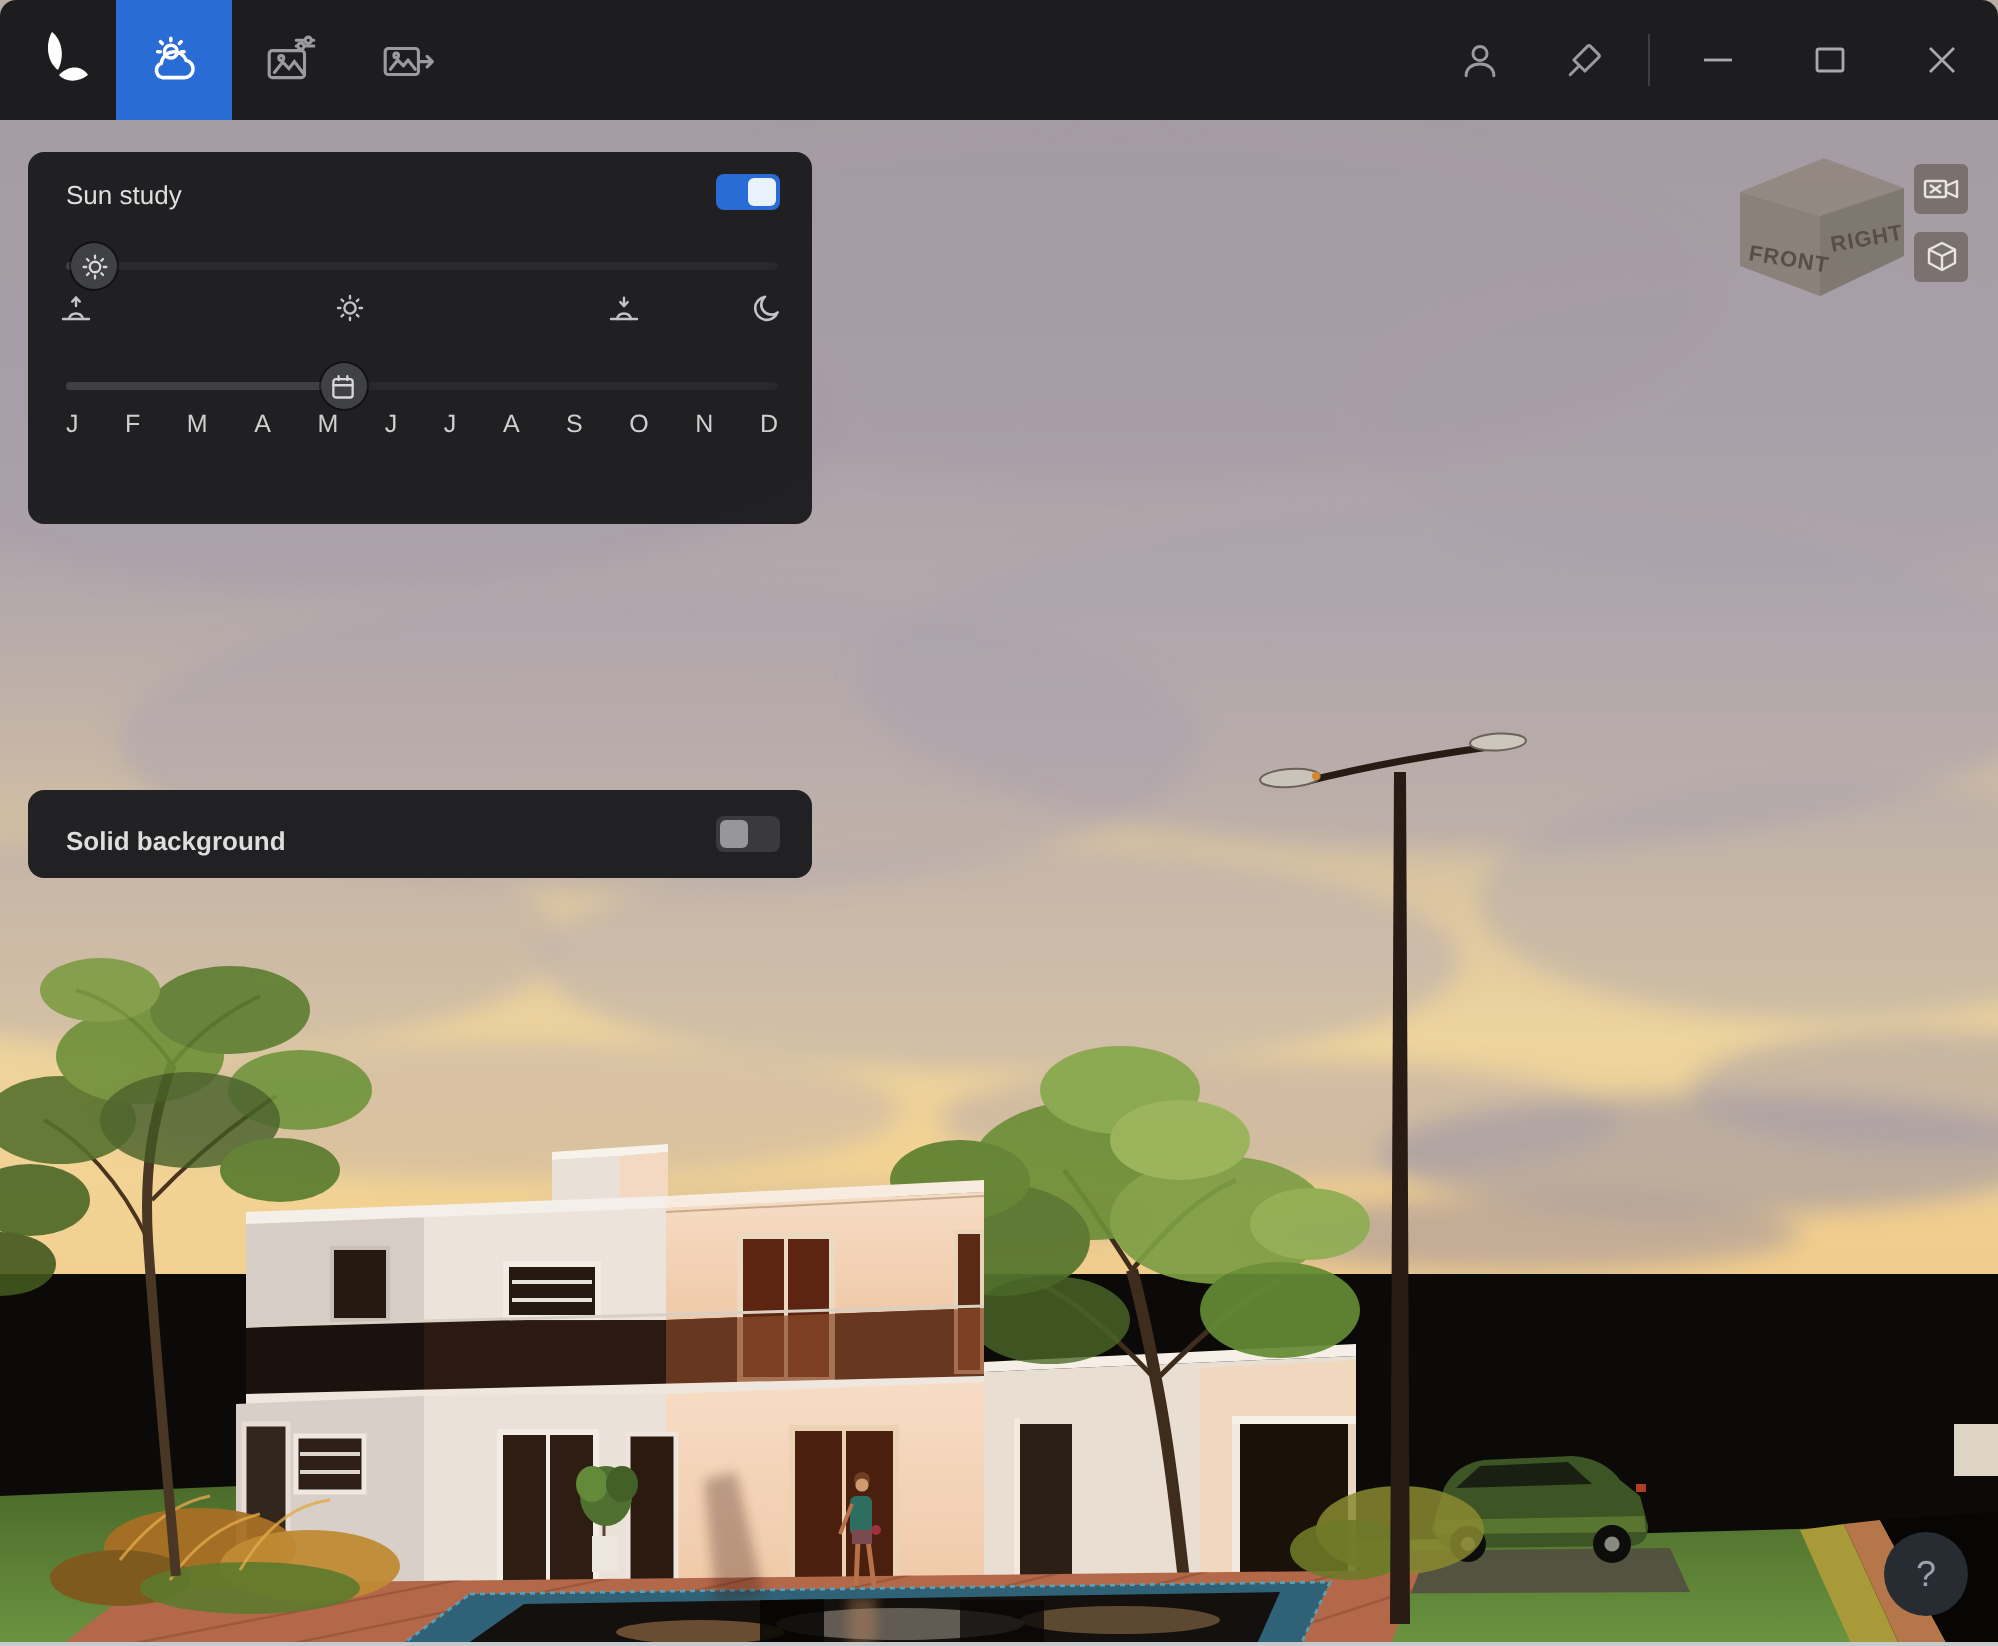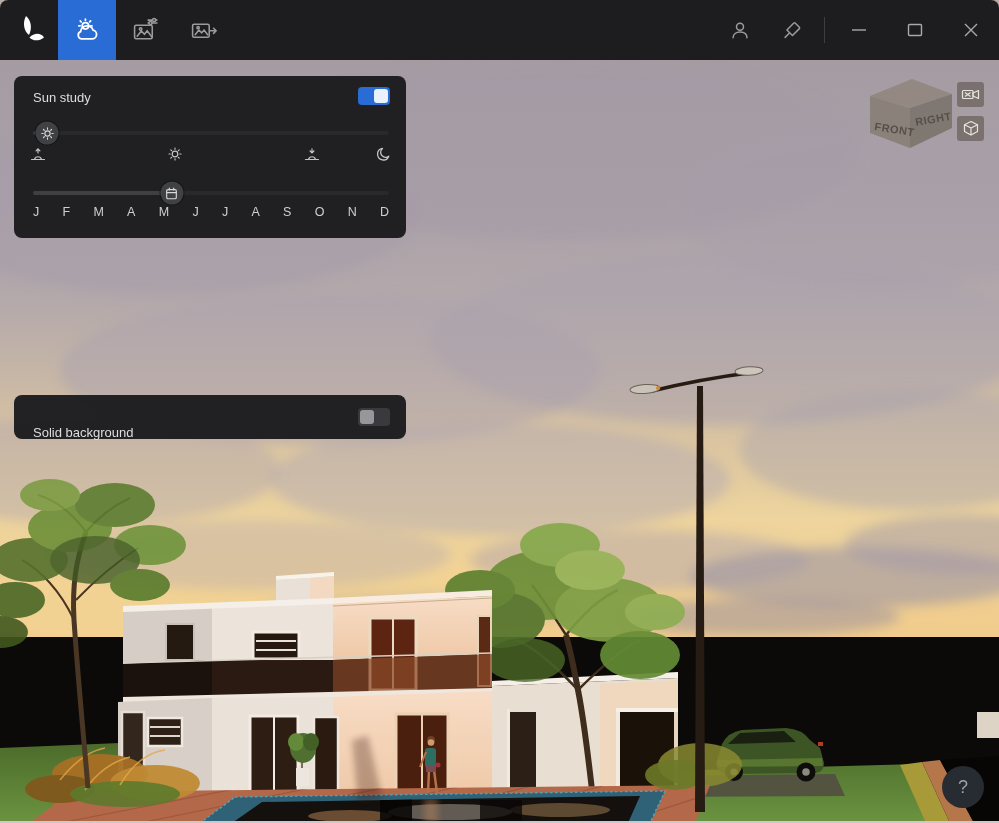--- a/index.html
+++ b/index.html
@@ -14,25 +14,25 @@
   .logo-btn{width:58px;display:flex;align-items:center;justify-content:center;}
   .tab{width:58px;display:flex;align-items:center;justify-content:center;color:#9b9b9d;cursor:pointer;}
   .tab.active{background:#2a6cd6;color:#fff;}
   .tb-right{margin-left:auto;display:flex;align-items:center;}
   .tb-icon{width:52px;height:60px;display:flex;align-items:center;justify-content:center;color:#9b9b9d;}
   .tb-sep{width:1px;height:26px;background:#3e3e42;margin:0 6px;}
   .win-btn{width:56px;height:60px;display:flex;align-items:center;justify-content:center;color:#a9a9ab;}
 
   
   .panel{position:absolute;left:14px;width:392px;background:rgba(28,28,31,.97);border-radius:8px;color:#dcdcdc;z-index:30;}
-  .p-sun{top:76px;height:162px;}
+  .p-sun{top:76px;height:186px;}
   .p-sky{top:253px;height:120px;}
   .p-solid{top:395px;height:44px;}
   .p-title{position:absolute;left:19px;top:14px;font-size:13px;color:#dedede;}
-  .p-solid .p-title{top:16px;line-height:44px;}
+  .p-solid .p-title{top:4px;line-height:44px;font-weight:bold;}
 
   .toggle{position:absolute;right:16px;width:32px;height:18px;border-radius:4px;background:#3a3a3e;cursor:pointer;}
   .toggle .knob{position:absolute;left:2px;top:2px;width:14px;height:14px;border-radius:3px;background:#97979b;}
   .toggle.on{background:#2a6cd6;}
   .toggle.on .knob{left:auto;right:2px;background:#e9f2fc;}
   .tg1{top:11px;} .tg3{top:13px;}
 
   .track{position:absolute;left:19px;right:17px;height:4px;border-radius:2px;background:#29292c;cursor:pointer;}
   .fill{position:absolute;left:0;top:0;height:100%;border-radius:2px;background:#3f3f44;}
   .handle{position:absolute;top:50%;transform:translate(-50%,-50%);width:23px;height:23px;border-radius:50%;

